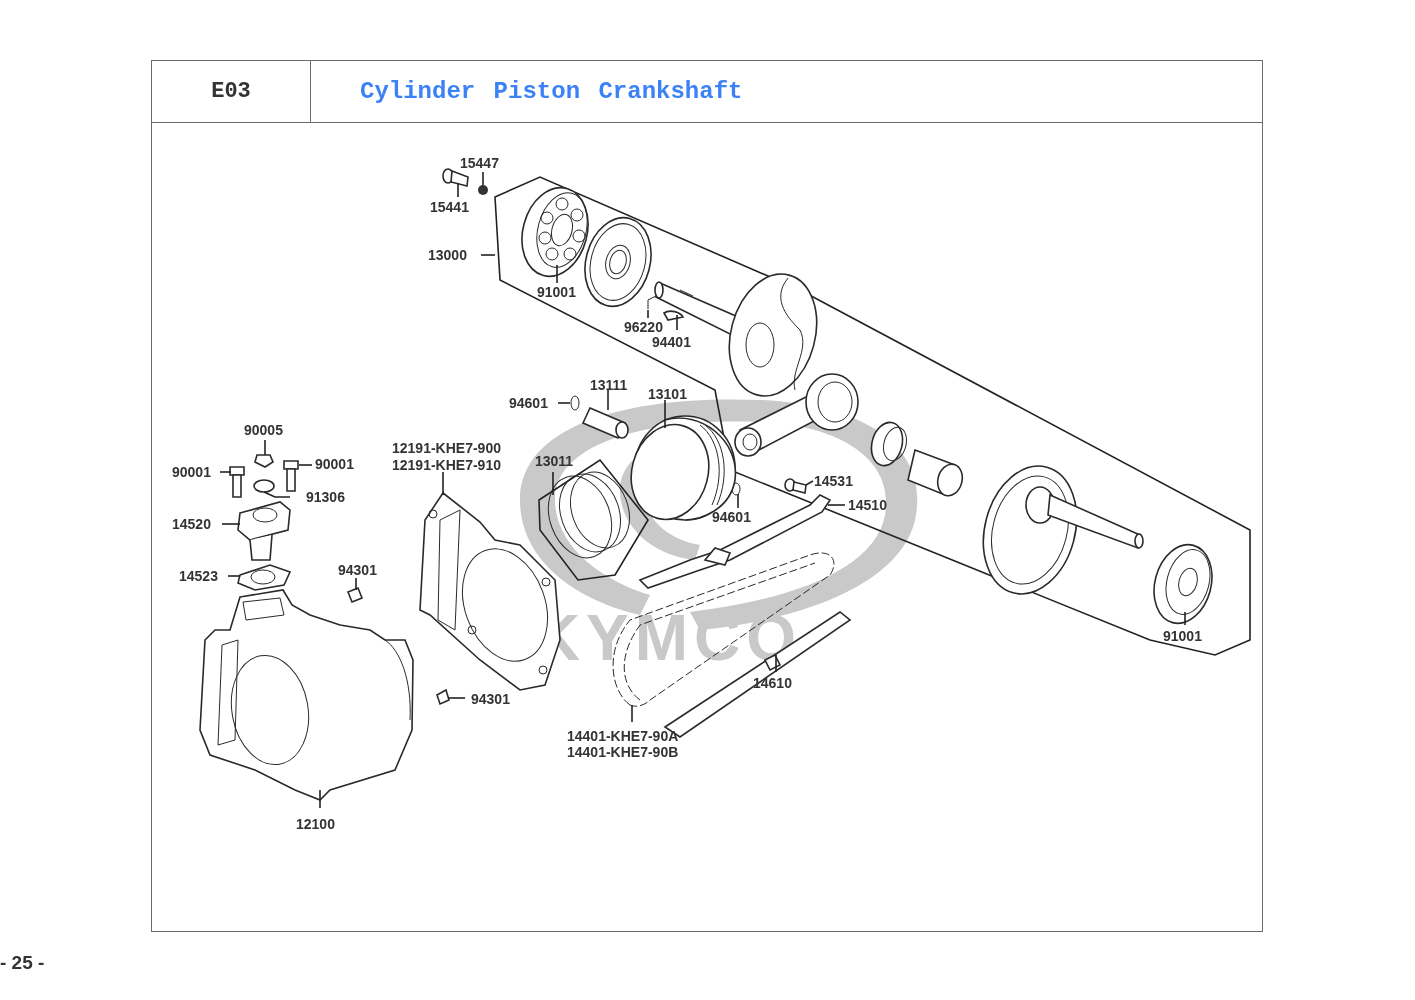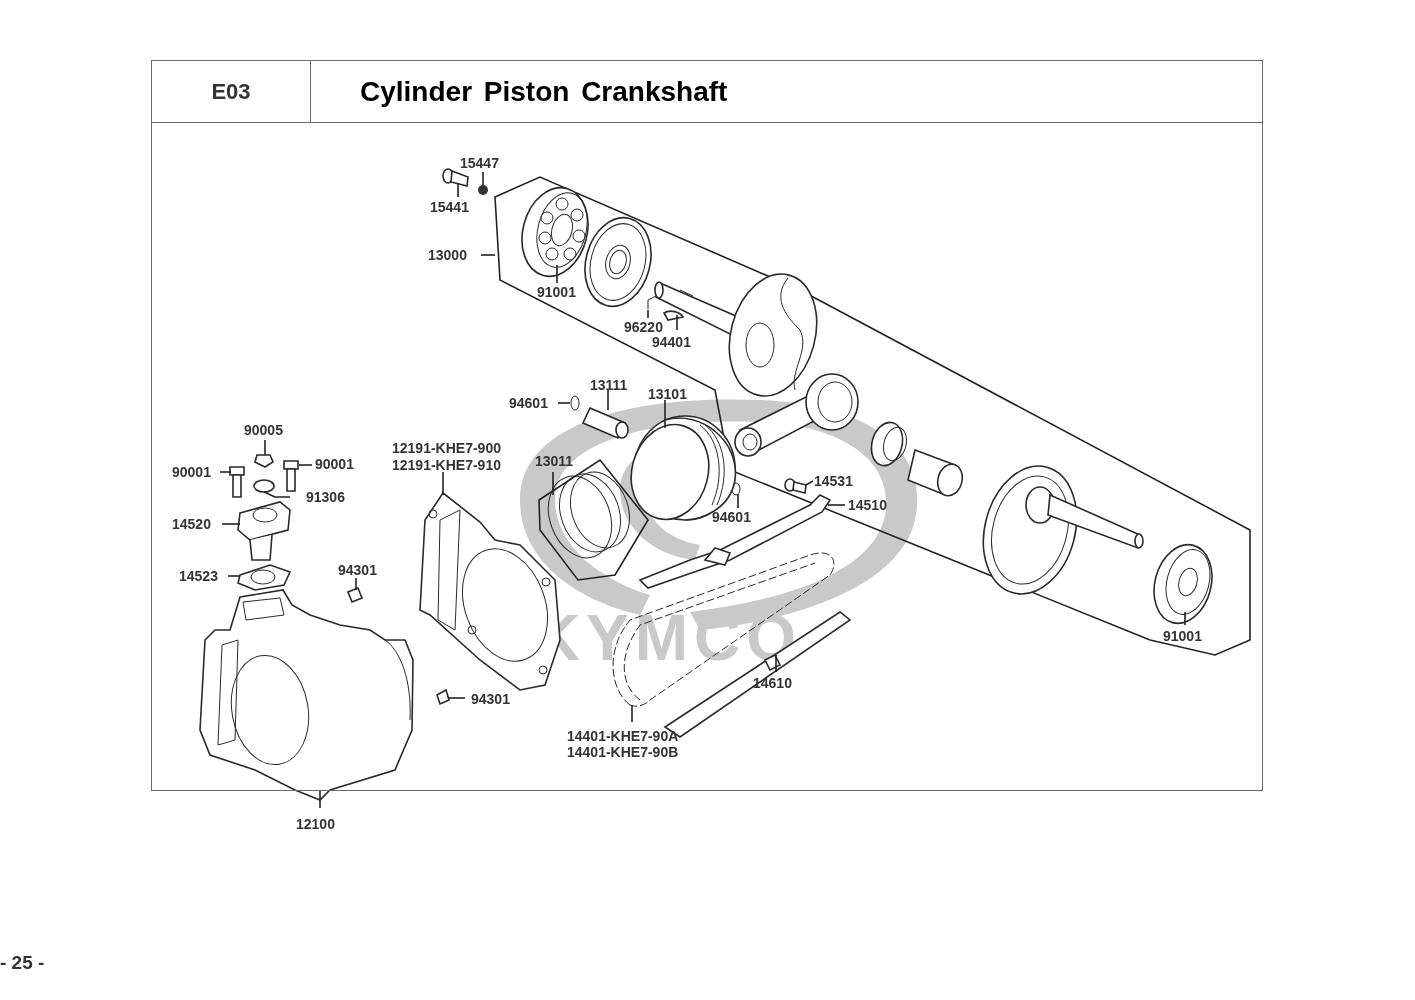--- a/index.html
+++ b/index.html
@@ -1,28 +1,28 @@
 <!DOCTYPE html>
 <html><head>
   <meta charset="utf-8">
   <style>
     html, body { margin: 0; padding: 0; background: #ffffff; }
     body { width: 1415px; height: 1000px; position: relative; overflow: hidden;
            font-family: "Liberation Sans", sans-serif; color: #333; }
-    .frame { position: absolute; left: 151px; top: 60px; width: 1112px; height: 731px;
-             border: 1px solid #6a6a6a; box-sizing: border-box; }
+    .frame { position: absolute; left: 151px; top: 60px; width: 1112px; height: 872px;
+             border: 1px solid #6a6a6a; box-sizing: border-box; font-family: Liberation Mono, monospace; }
     .header-row { position: absolute; left: 0; top: 0; width: 100%; height: 62px;
                   border-bottom: 1px solid #6a6a6a; box-sizing: border-box; }
     .code-cell { position: absolute; left: 0; top: 0; width: 159px; height: 61px;
                  border-right: 1px solid #6a6a6a; box-sizing: border-box;
                  display: flex; align-items: center; justify-content: center;
                  font-weight: bold; font-size: 22px; color: #333; }
     .title-cell { position: absolute; left: 208px; top: 0; height: 61px;
                   display: flex; align-items: center; font-weight: bold;
-                  font-size: 28px; color: #000000; word-spacing: 4px; }
+                  font-size: 24px; color: #3b82f6; word-spacing: 4px; }
     .page-number { position: absolute; top: 952px; left: 0; width: 1415px; 
                    font-weight: bold; font-size: 19px; color: #333; }
     svg#diagram { position: absolute; left: 0; top: 0; }
     .lbl { font-family: "Liberation Sans", sans-serif; font-weight: bold; font-size: 14px; fill: #333; }
     .ln { stroke: #222; stroke-width: 1.6; fill: none; }
     .part { stroke: #2a2a2a; stroke-width: 1.6; fill: #fff; }
     .thin { stroke: #2a2a2a; stroke-width: 1; fill: none; }
     .wm { fill: #c9c9c9; }
   </style>
 </head>

